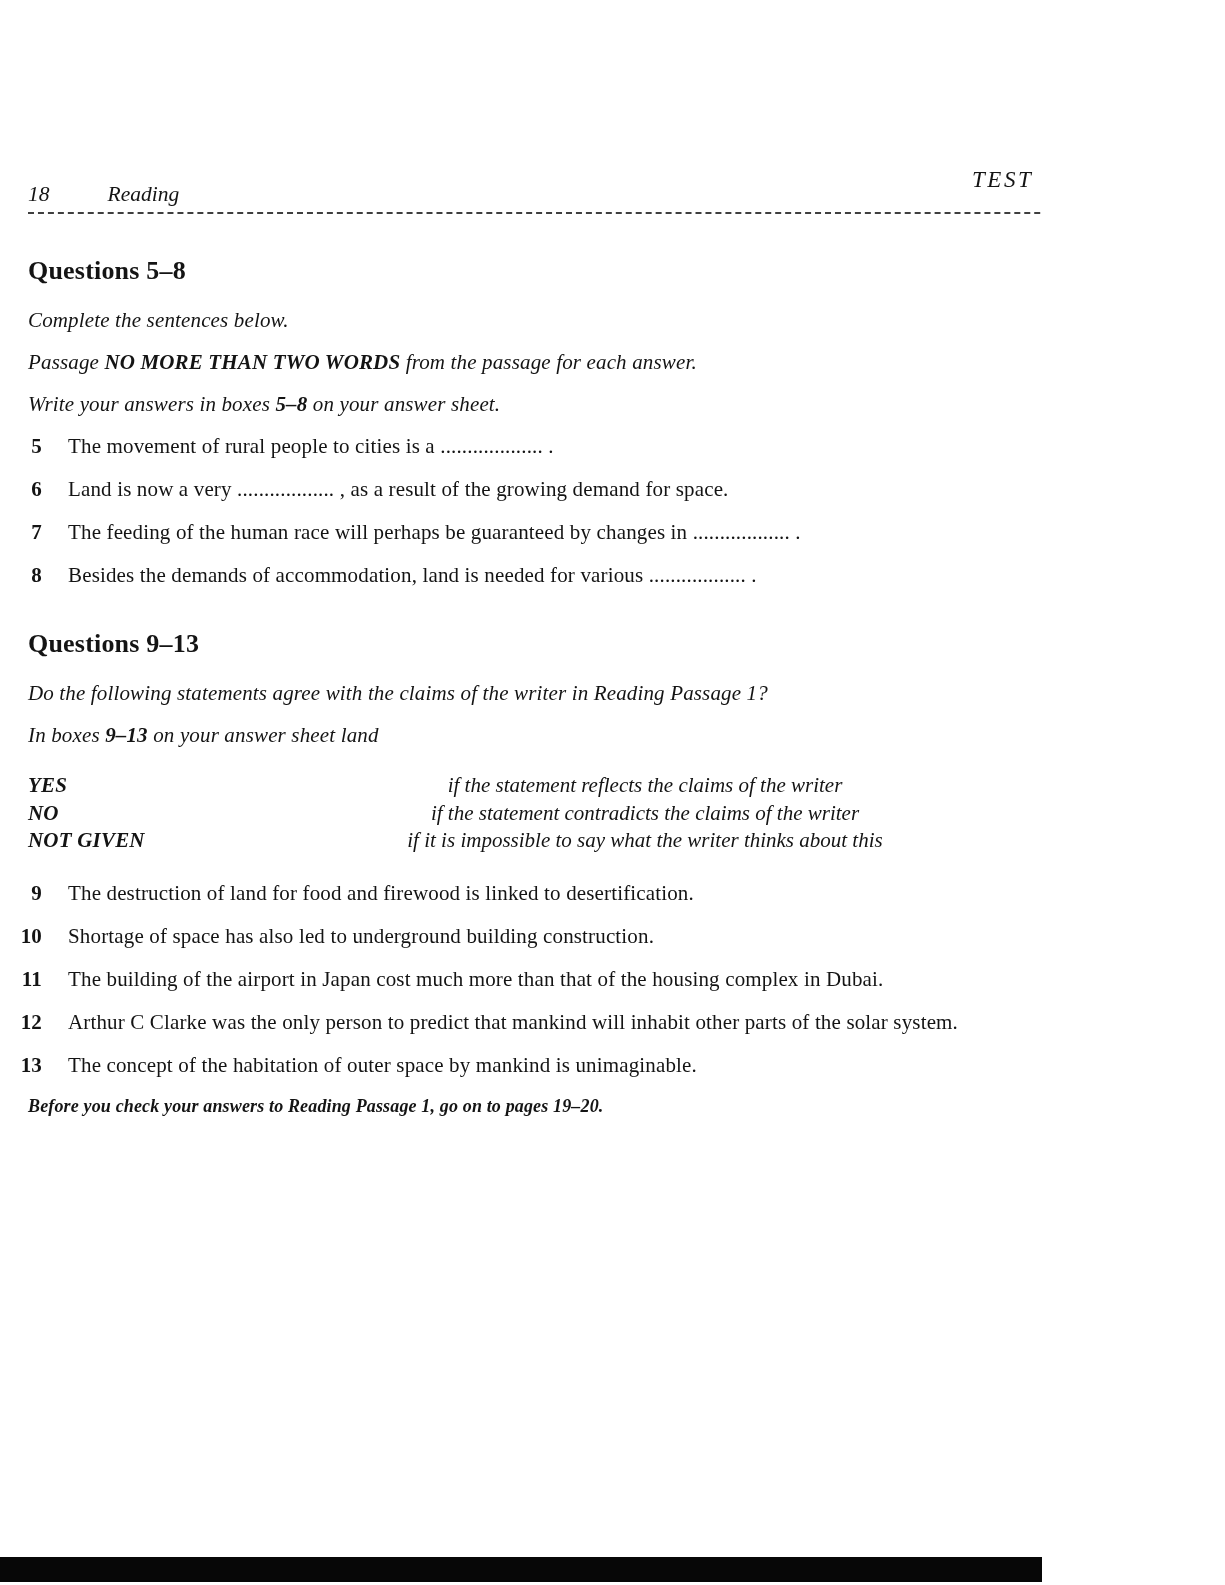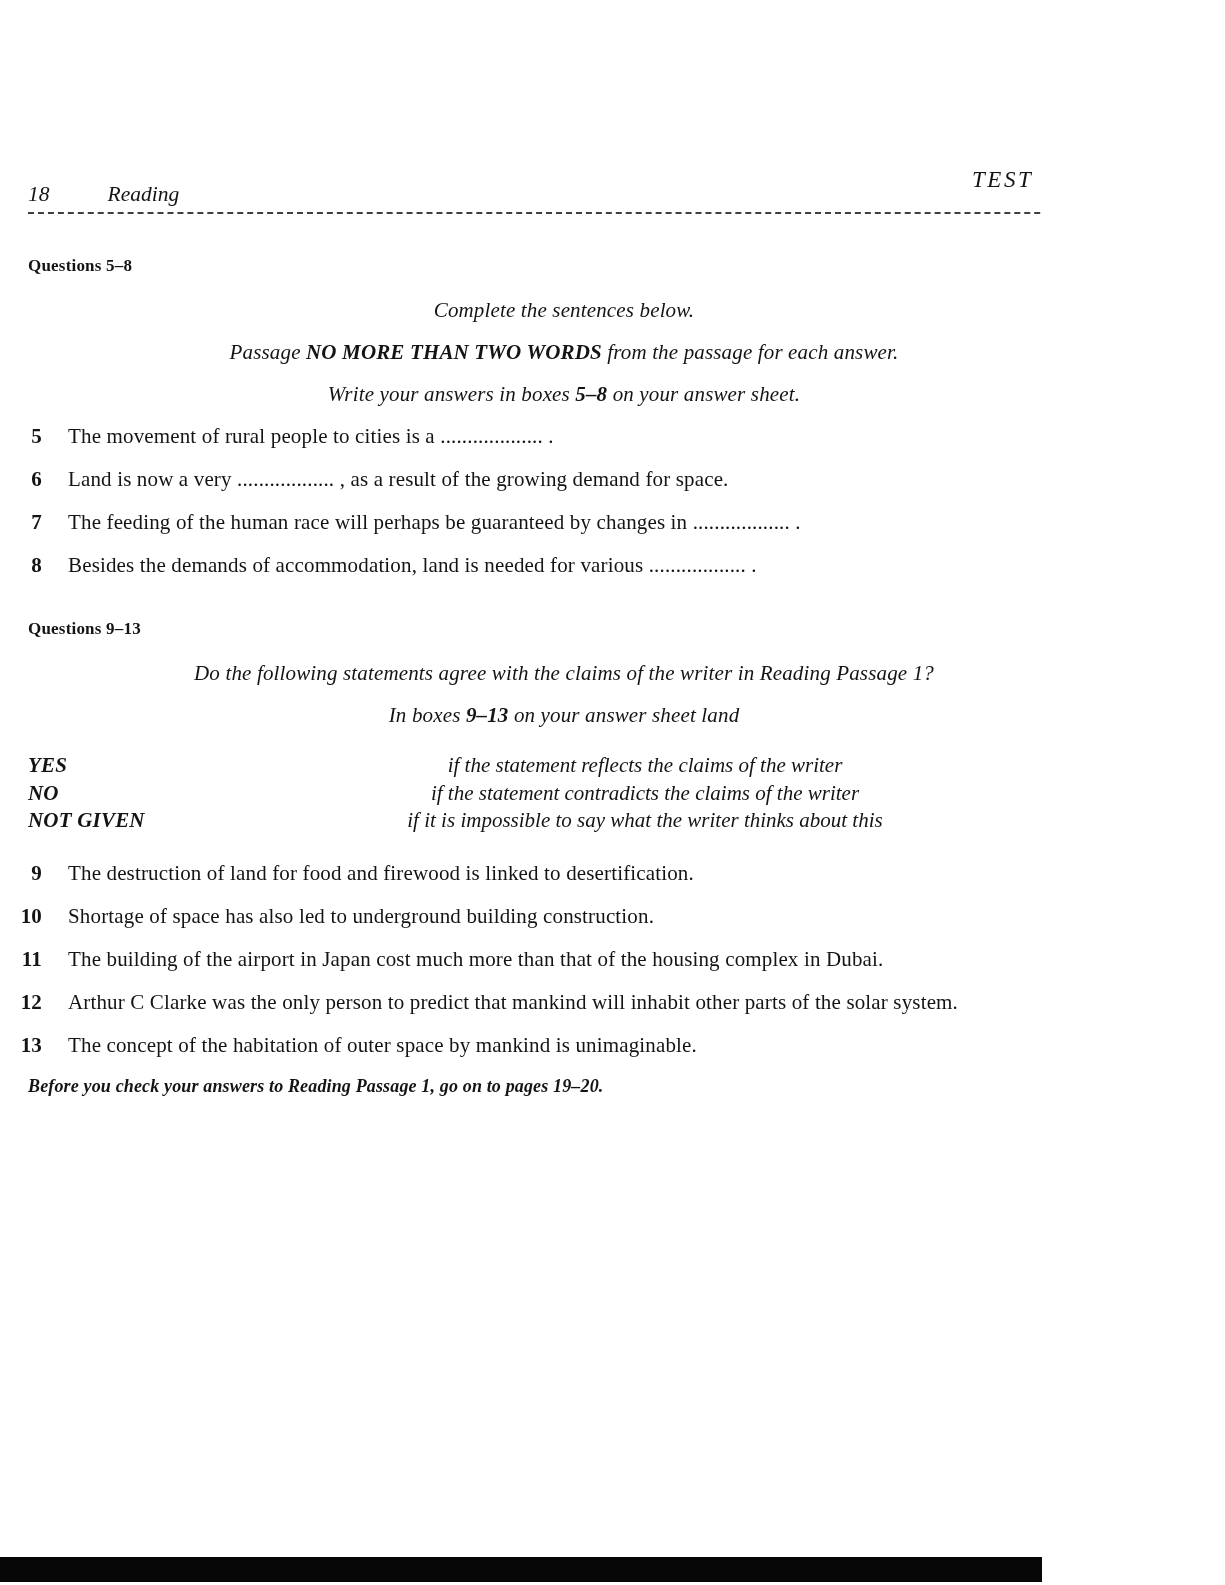--- a/index.html
+++ b/index.html
@@ -25,29 +25,29 @@
   .header-right { font-size:23px; letter-spacing:2.5px; white-space:nowrap; }
   .tab {
     display:inline-block; position:relative; top:16px; margin-right:-12px; margin-left:1px;
     width:33px; height:50px; line-height:46px; text-align:center;
     background:#8d8d8d; color:#101010;
     box-shadow:3px 3px 0 #6f6f6f;
   }
 
   
   h2.qheading {
-    font-size:17px; font-weight:bold; letter-spacing:0.2px;
+    font-size:26px; font-weight:bold; letter-spacing:0.2px;
     margin-top:42px; margin-bottom:20px;
   }
   h2.qheading.second { margin-top:40px; }
 
   
   .instr {
     font-style:italic; font-size:21px; line-height:28px;
-    margin-bottom:14px; letter-spacing:0.15px;text-align:center;
+    margin-bottom:14px; letter-spacing:0.15px;
   }
   .instr b { font-weight:bold; }
   .instr.tight { margin-bottom:10px; }
 
   
   .qlist { margin-top:4px; }
   .qitem { display:flex; font-size:21px; line-height:28px; margin-bottom:15px; letter-spacing:0.15px; }
   .qnum { flex:0 0 28px; margin-left:-14px; text-align:right; font-weight:bold; }
   .qtext { margin-left:26px; flex:1; max-width:935px; }
 

